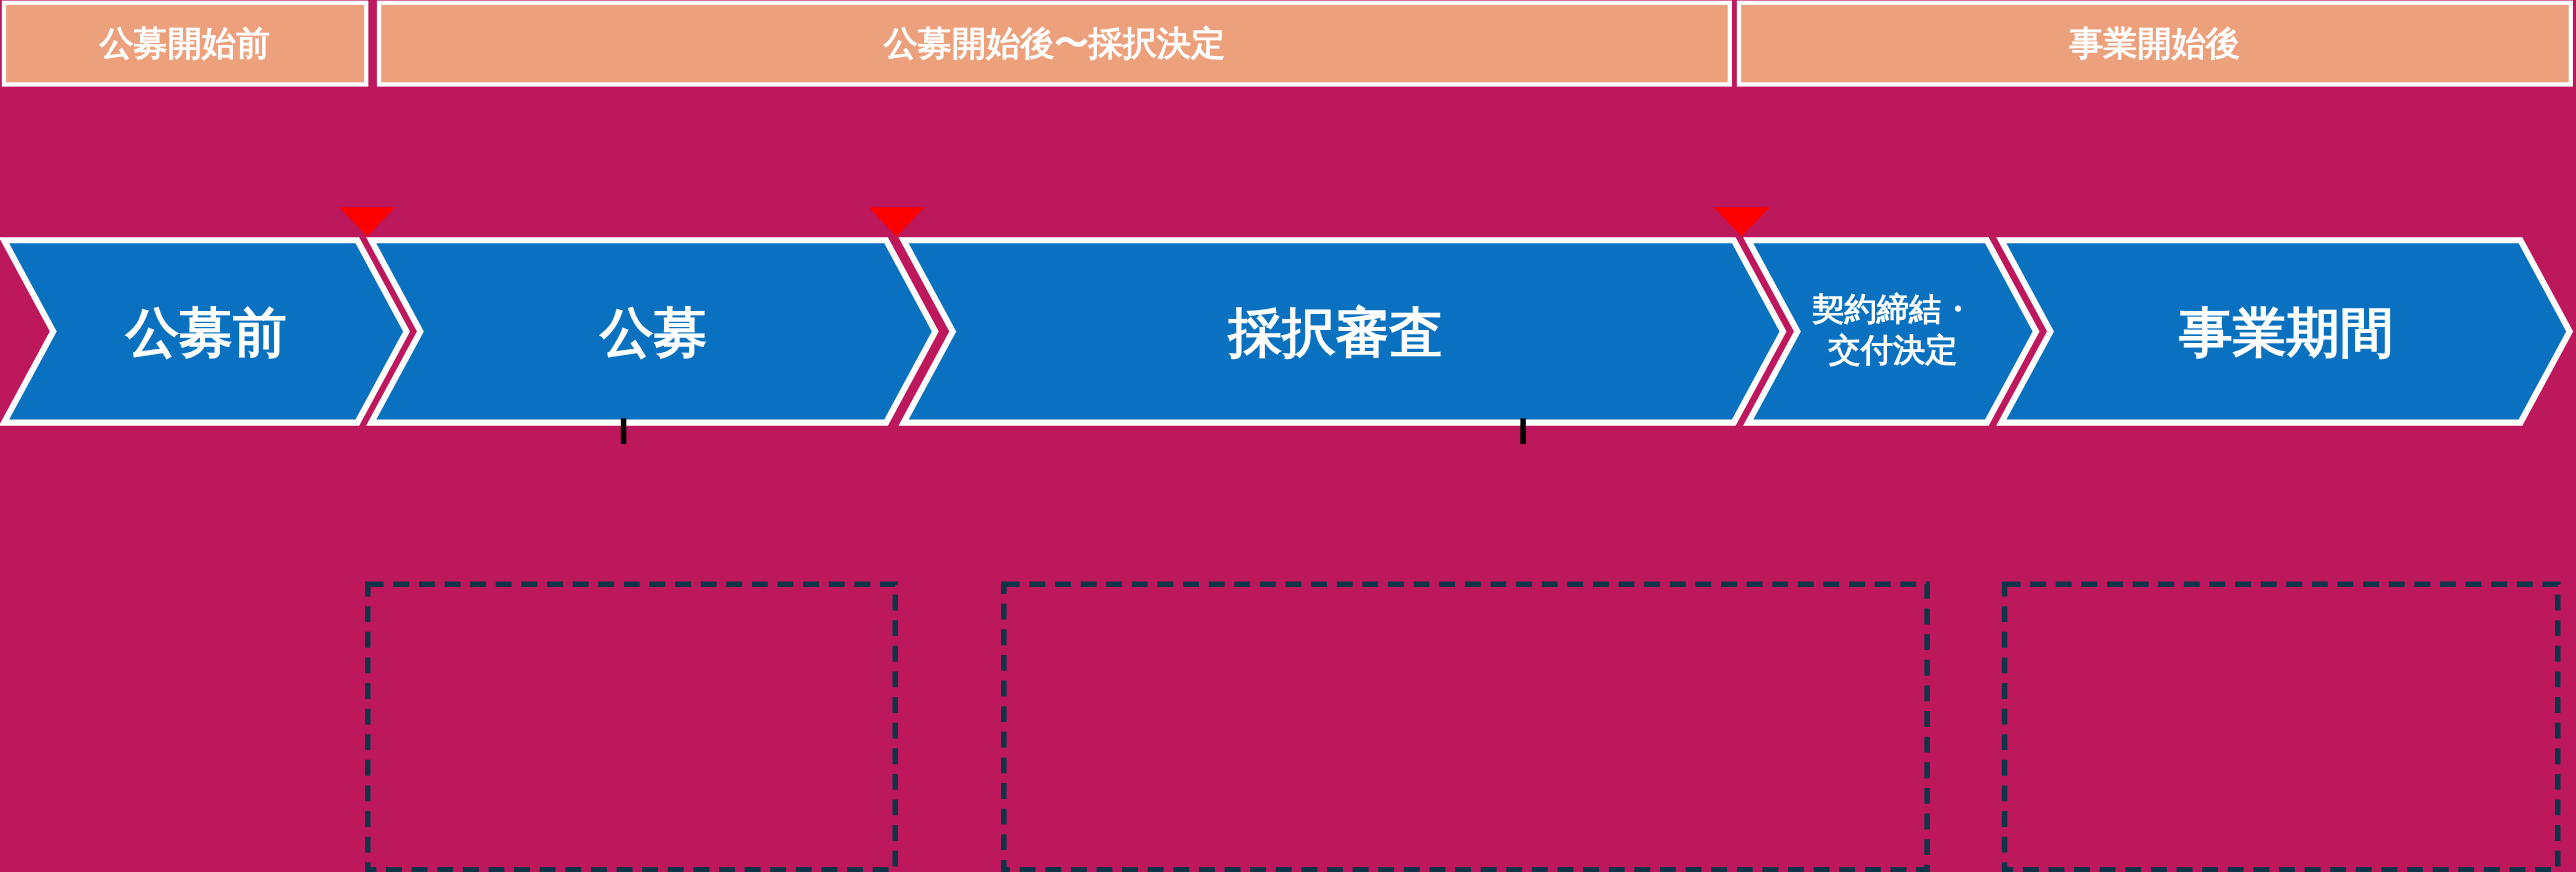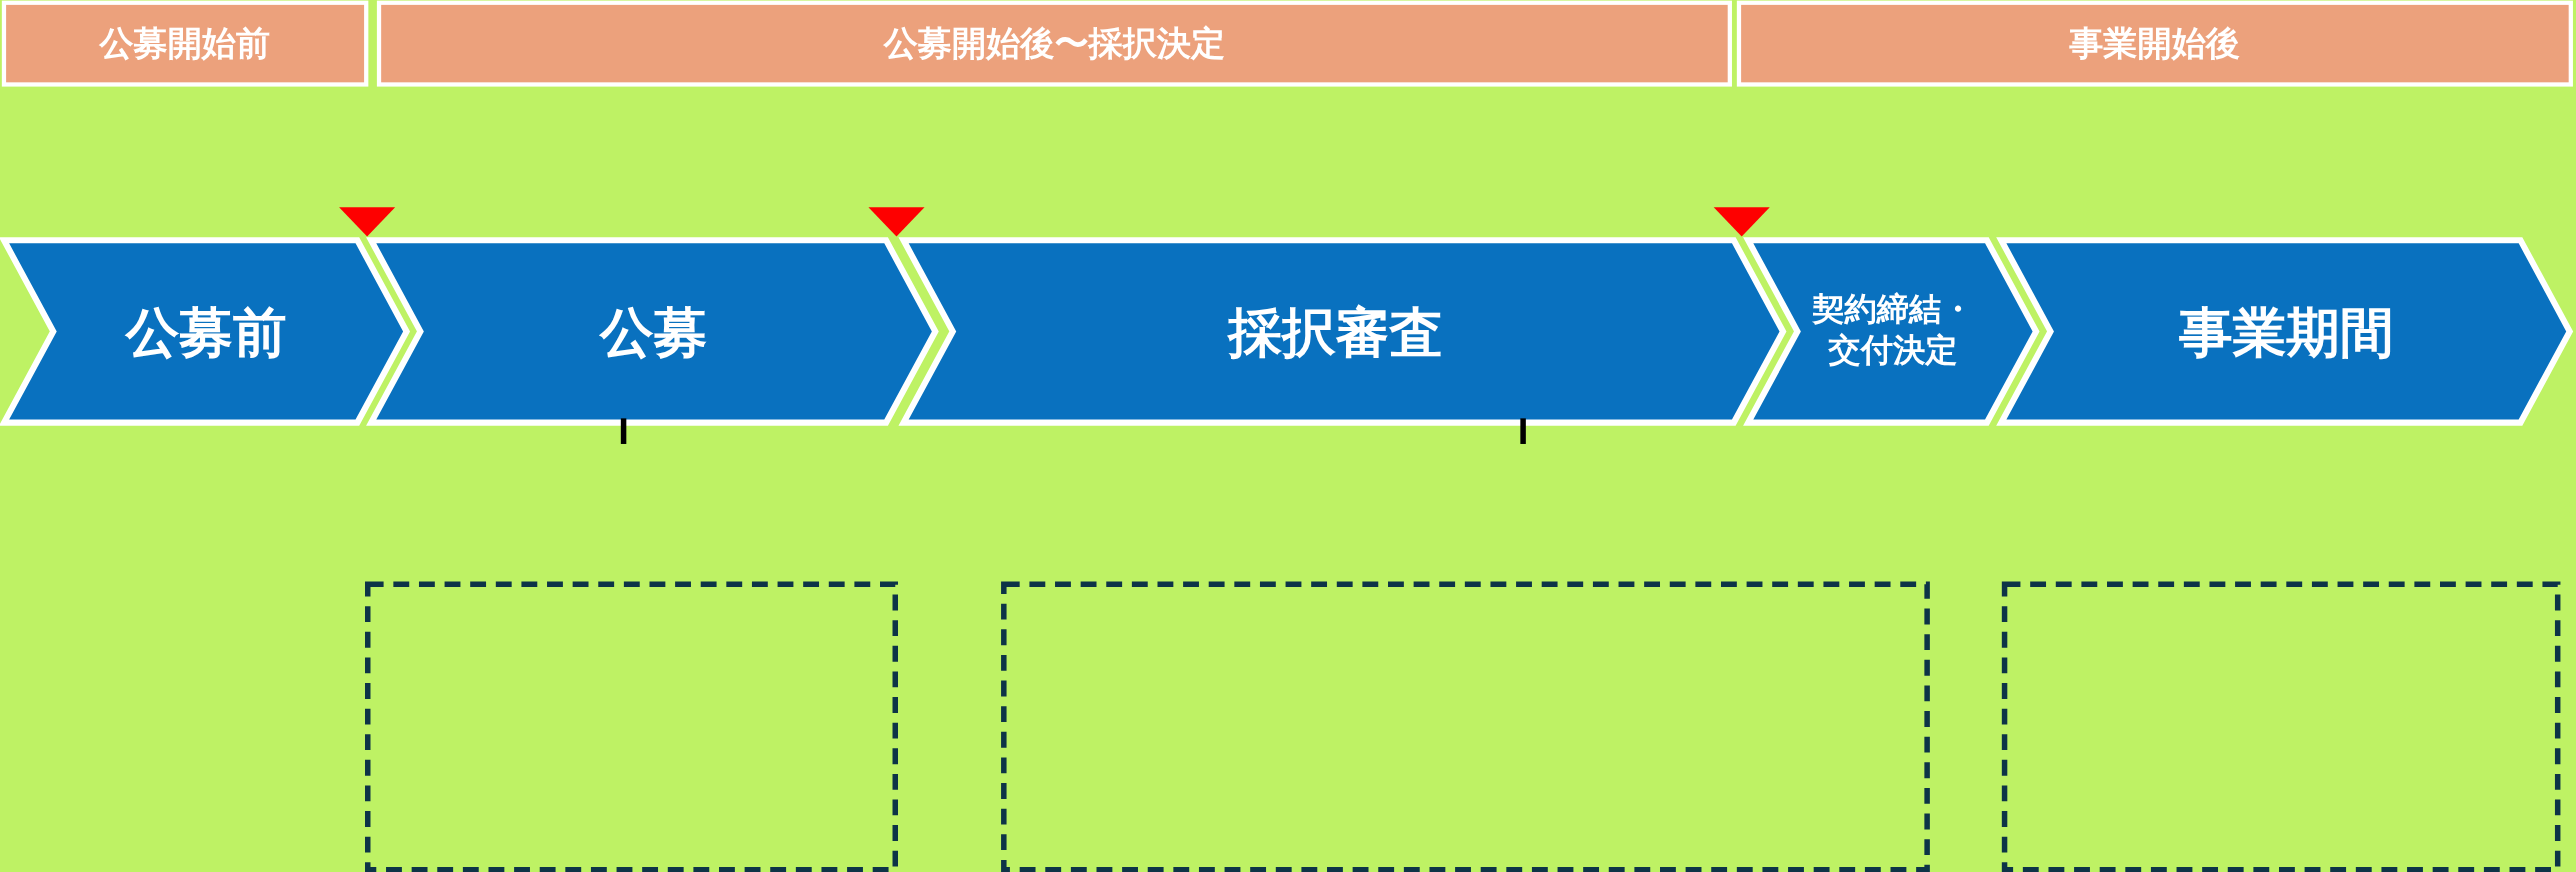--- a/index.html
+++ b/index.html
@@ -2,21 +2,21 @@
 <html style="font-size:9.8px"><head>
 <meta charset="utf-8">
 <style>
   html, body {
     margin: 0;
     padding: 0;
     background: #000000;
   }
   .canvas {
     width: 100%;
-    background: #bef264;
+    background: #be185d;
   }
   svg {
     display: block;
     width: 100%;
     height: auto;
     font-family: "Liberation Sans", "DejaVu Sans", sans-serif;
   }
   .outlined-shape {
     stroke: #FFFFFF;
     paint-order: stroke;

